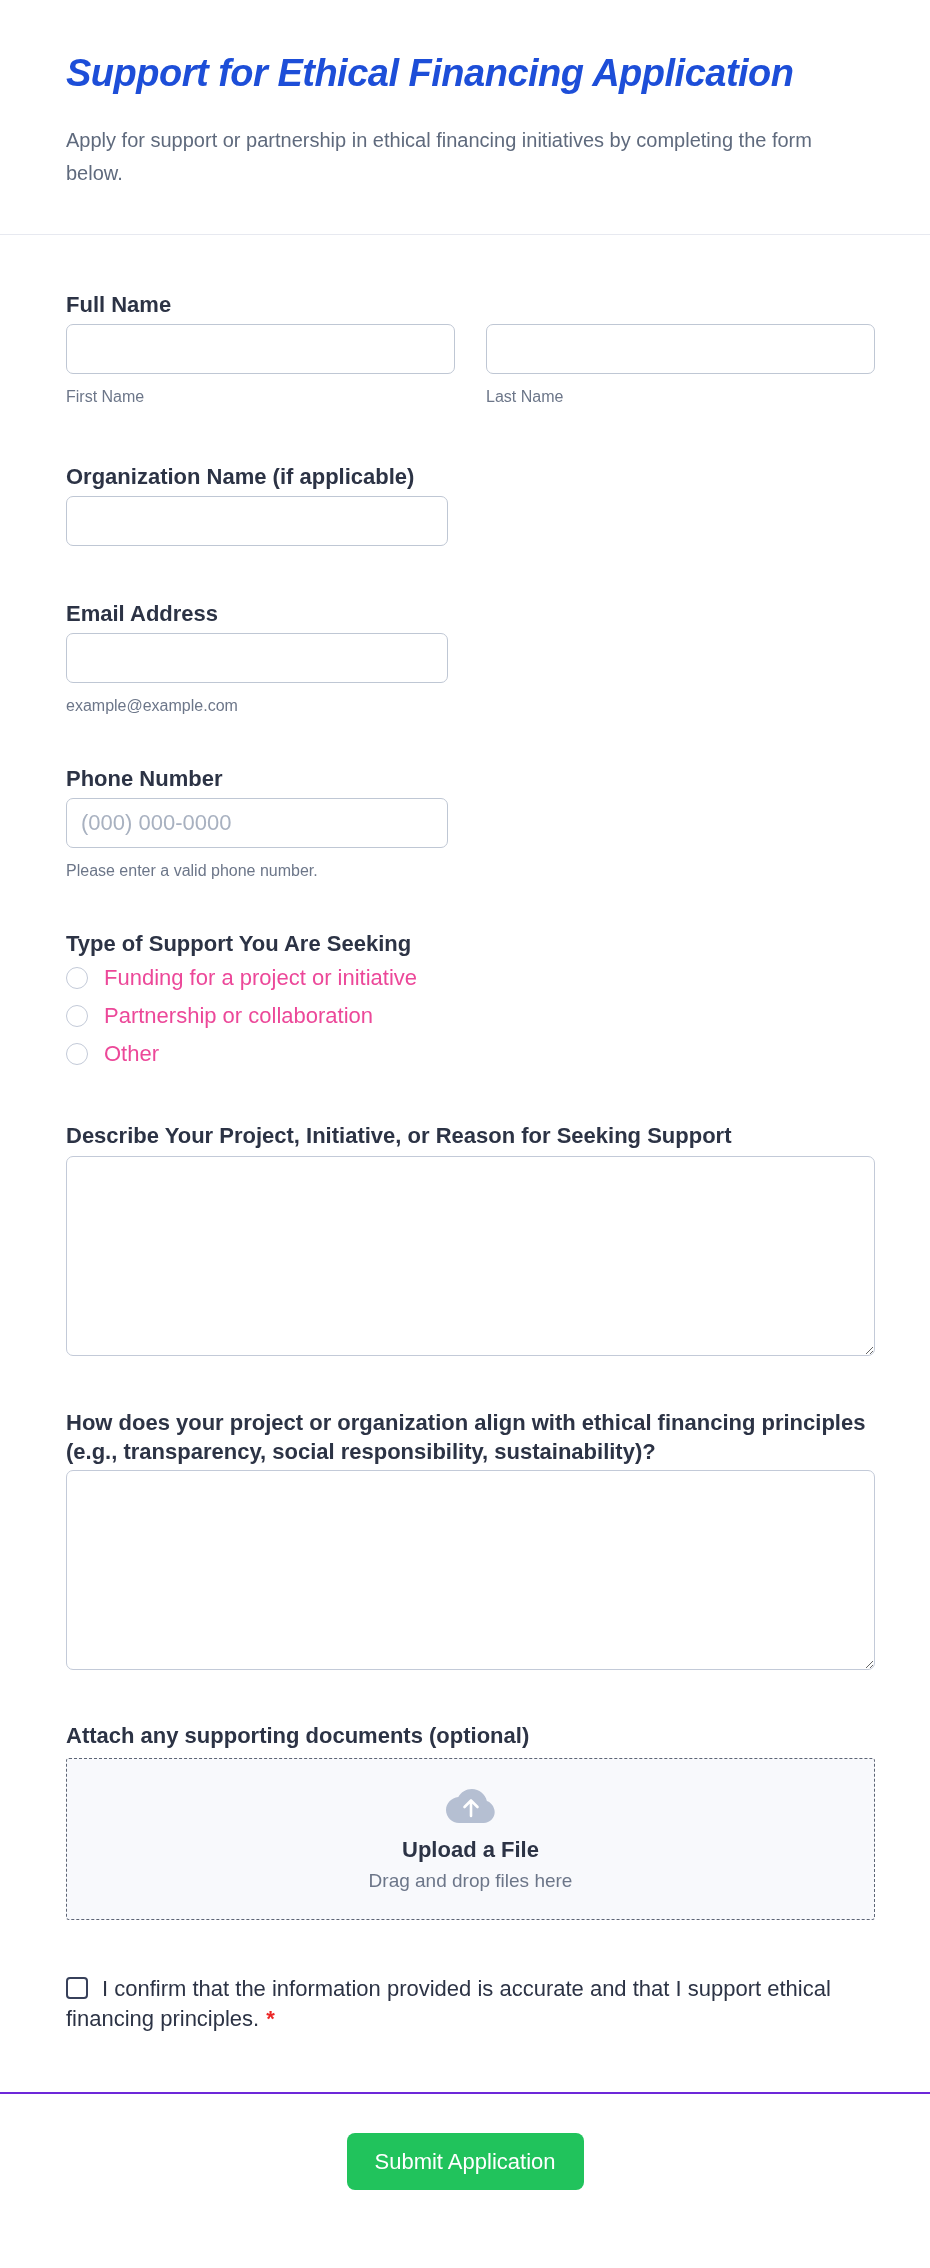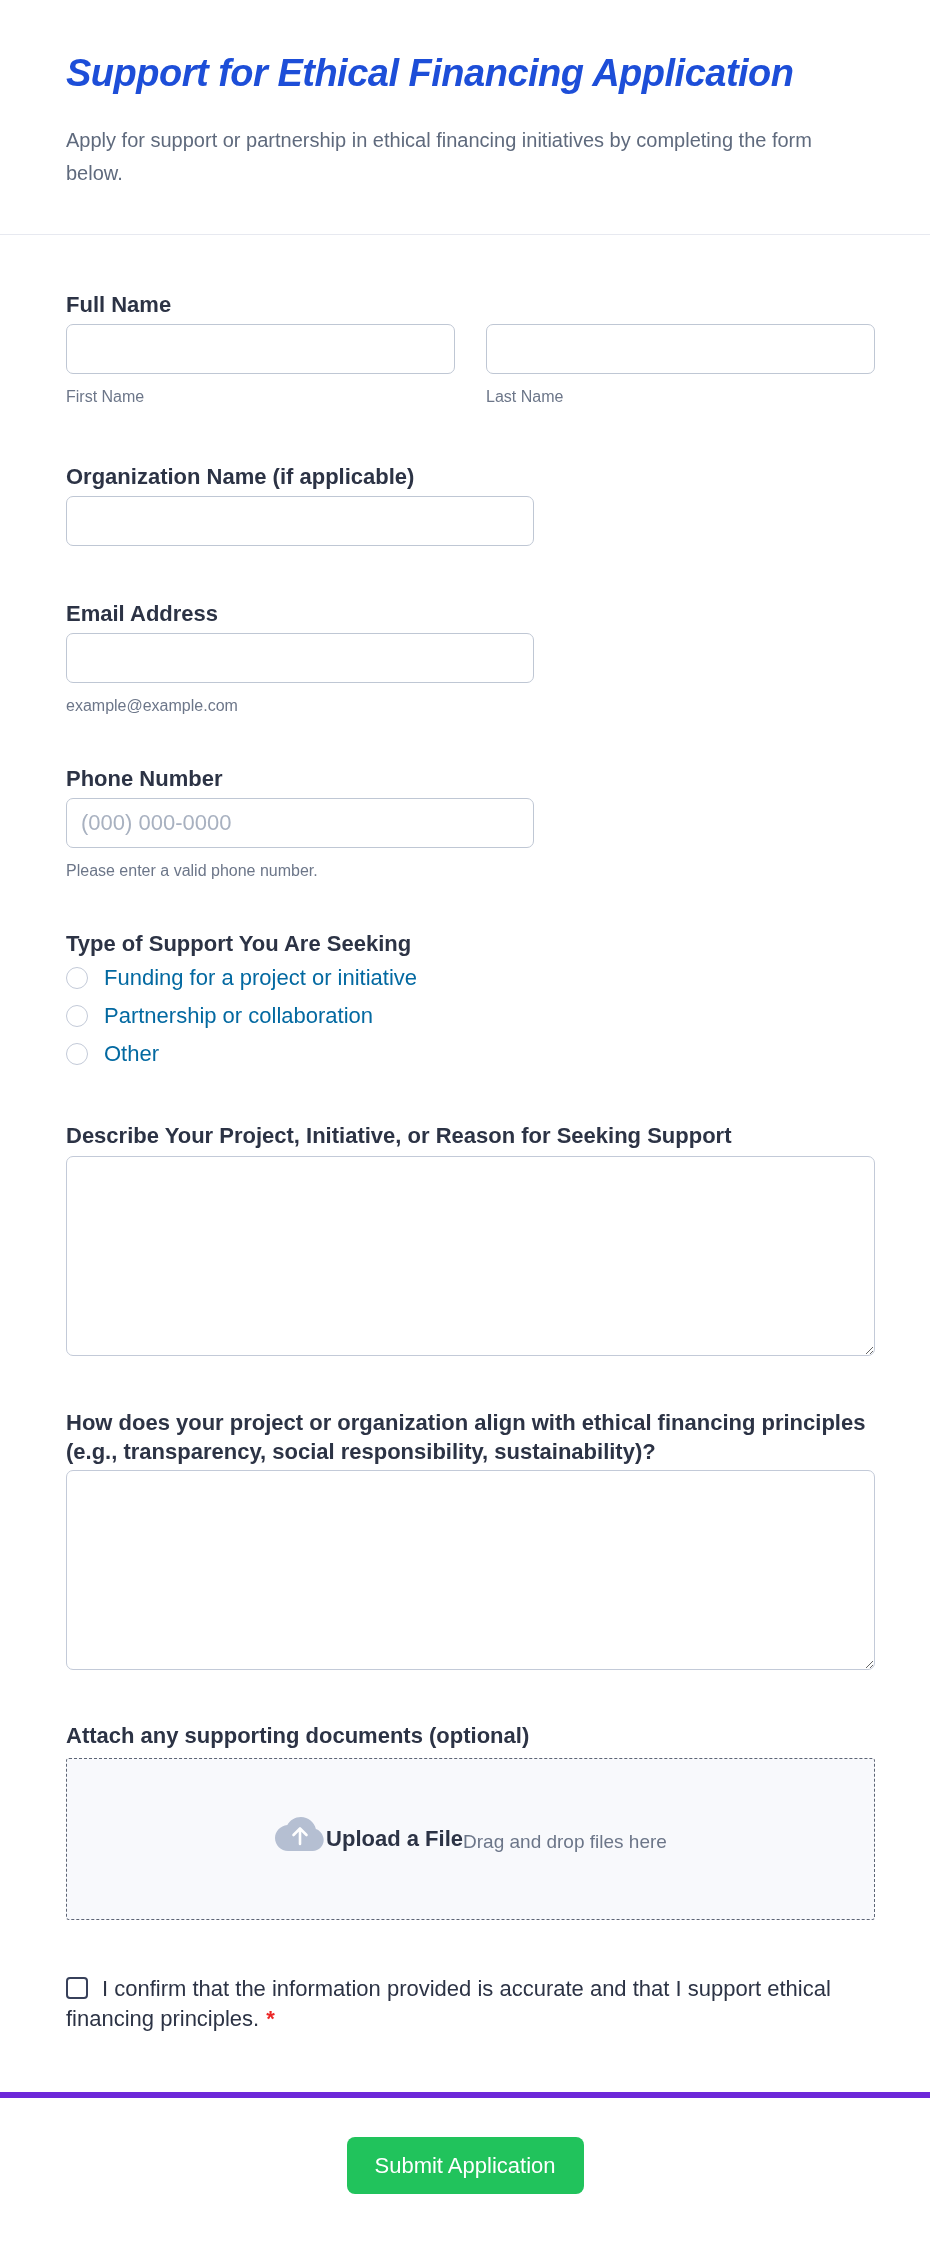--- a/index.html
+++ b/index.html
@@ -27,21 +27,21 @@
 
   
   .form-body { padding: 55px 55px 0 66px; }
   .field { margin-bottom: 55px; }
   .field-label {
     display: block; font-size: 22px; line-height: 29px;
     font-weight: 700; color: #2c3345; max-width: 809px;
   }
 
   .text-input {
-    display: block; width: 468px; height: 50px;
+    display: block; width: 382px; height: 50px;
     border: 1px solid #bfc7d4; border-radius: 7px;
     background: #fff; outline: none;
     font-family: inherit; font-size: 22px; color: #2c3345;
     padding: 0 14px; margin-top: 5px;
   }
   .text-input::placeholder { color: #a8b1c0; }
   .sublabel, .helper-text {
     display: block; margin-top: 13px;
     font-size: 16px; line-height: 20px; color: #6c7689;
   }
@@ -53,38 +53,38 @@
 
   
   .radio-group { margin-top: 8px; }
   .radio-row { display: flex; align-items: center; margin-bottom: 14px; height: 24px; }
   .radio-row:last-child { margin-bottom: 0; }
   .radio-input {
     appearance: none; -webkit-appearance: none;
     width: 22px; height: 22px; border: 1px solid #c3cad8; border-radius: 50%;
     background: #fff; margin: 0 16px 0 0; flex: 0 0 auto; cursor: pointer;
   }
-  .radio-label { font-size: 22px; line-height: 24px; color: #0369a1; cursor: pointer; }
+  .radio-label { font-size: 22px; line-height: 24px; color: #ec4899; cursor: pointer; }
 
   
   .textarea-input {
     display: block; width: 809px; height: 200px;
     border: 1px solid #c3cad8; border-radius: 7px;
     background: #fff; outline: none; resize: both;
     font-family: inherit; font-size: 22px; color: #2c3345;
     padding: 12px 14px; margin-top: 6px;
   }
   .field .label-gap4 + .textarea-input { margin-top: 4px; }
 
   
   .upload-box {
     margin-top: 8px; width: 809px; height: 162px;
     border: 1px dashed #5d6575; border-radius: 3px;
     background: #f8f9fc;
-    display: flex; flex-direction: row; align-items: center; justify-content: center;
+    display: flex; flex-direction: column; align-items: center; justify-content: center;
     cursor: pointer;
   }
   .upload-cloud { width: 52px; height: 38px; margin-bottom: 12px; }
   .upload-title { font-size: 22px; font-weight: 700; color: #2c3345; line-height: 28px; }
   .upload-hint { margin-top: 5px; font-size: 19px; color: #6c7689; line-height: 24px; }
 
   
   .confirm-field { margin-bottom: 0; }
   .confirm-label {
     display: block; max-width: 800px;
@@ -93,21 +93,21 @@
   .checkbox-input {
     appearance: none; -webkit-appearance: none;
     width: 22px; height: 22px; border: 2px solid #37405a; border-radius: 4px;
     background: #fff; margin: 0 14px -3px 0;
     display: inline-block; vertical-align: baseline; cursor: pointer;
   }
   .required-star { color: #ec2727; font-weight: 700; margin-left: 7px; }
 
   
   .submit-area {
-    margin-top: 58px; border-top: 6px solid #6d28d9;
+    margin-top: 58px; border-top: 2px solid #6d28d9;
     padding: 39px 0 51px 0; text-align: center;
   }
   .submit-button {
     display: inline-block; min-width: 222px; height: 57px;
     background: #21c35c; color: #ffffff; border: none; border-radius: 8px;
     font-family: inherit; font-size: 22px; font-weight: 500;
     padding: 0 28px; cursor: pointer;
   }
 </style>
 </head>

